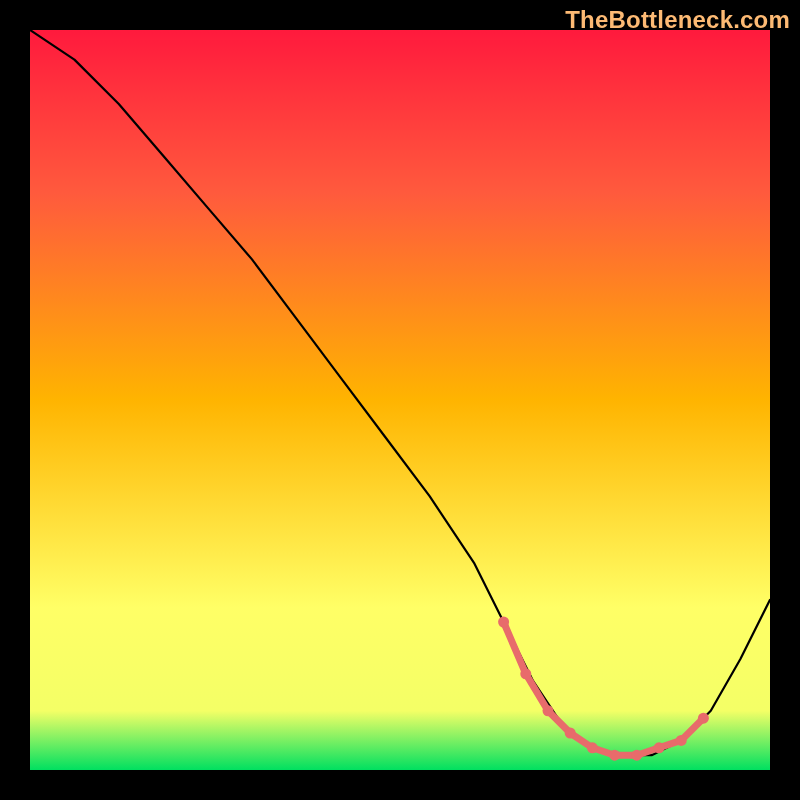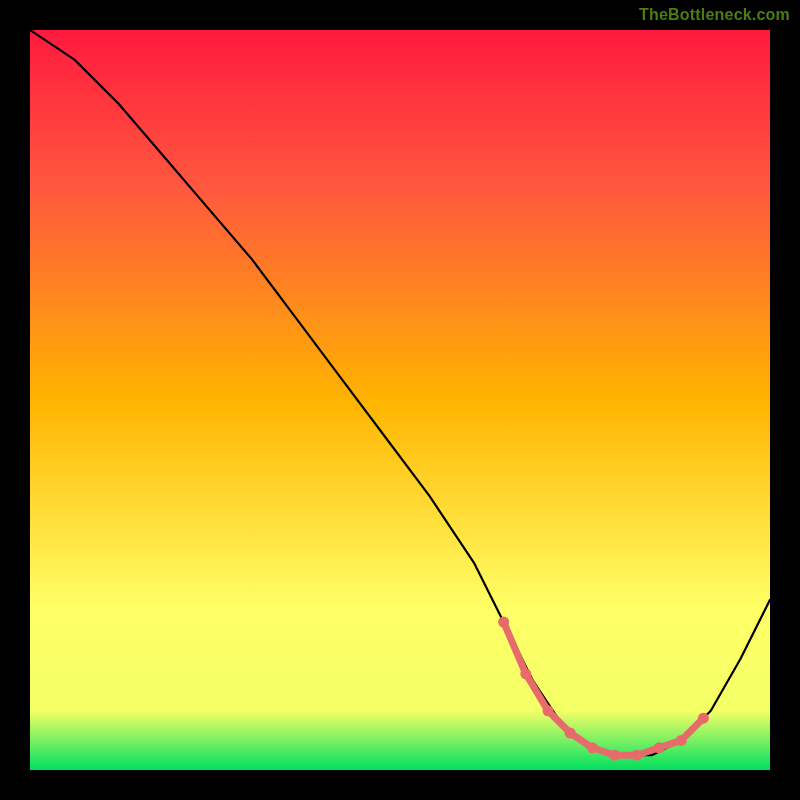--- a/index.html
+++ b/index.html
@@ -14,22 +14,22 @@
   .frame {
     position: relative;
     width: 800px;
     height: 800px;
     background: #000;
   }
   .attribution {
     position: absolute;
     top: 6px;
     right: 10px;
-    color: #4d7c0f;
-    font-size: 16px;
+    color: #fdba74;
+    font-size: 24px;
     font-weight: bold;
     letter-spacing: 0.2px;
     z-index: 5;
   }
   svg.plot {
     position: absolute;
     top: 30px;
     left: 30px;
     width: 740px;
     height: 740px;

